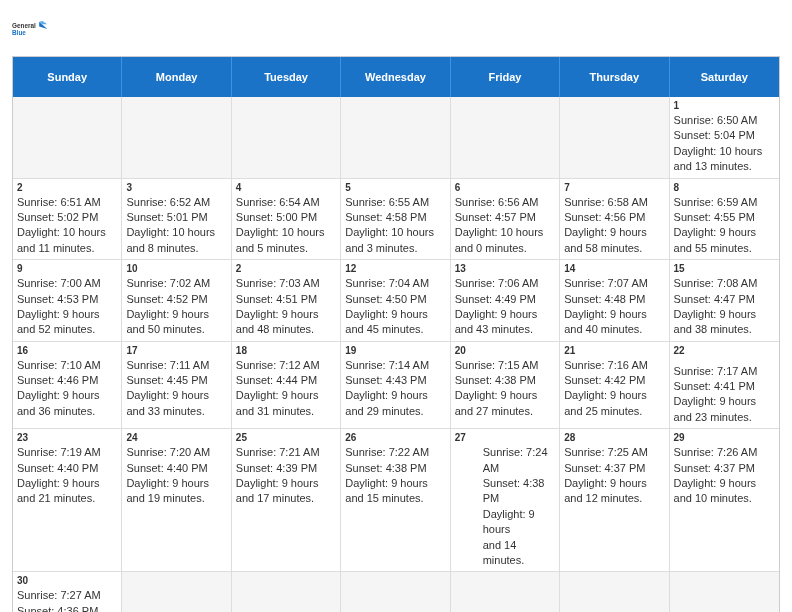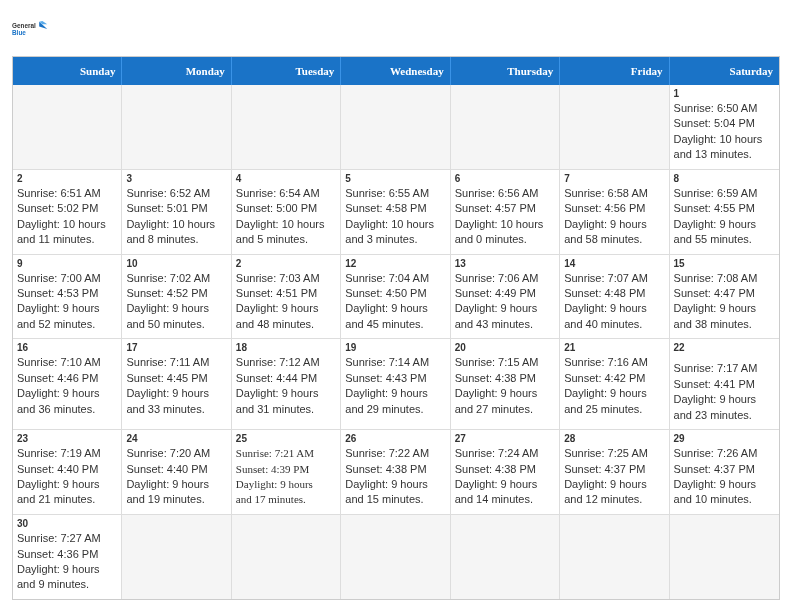--- a/index.html
+++ b/index.html
@@ -52,24 +52,23 @@
     }
     .cal-header {
       display: grid;
       grid-template-columns: repeat(7, 1fr);
       background: #1a73c7;
     }
     .cal-header-cell {
       color: #fff;
       font-size: 11px;
       font-weight: bold;
-      padding: 8px 6px;
+      padding: 14px 6px;
       border-right: 1px solid #3a93e7;
-      text-align: right;
-      font-family: Liberation Serif, serif;
+      text-align: center;
     }
     .cal-header-cell:last-child { border-right: none; }
     .cal-body {
       display: grid;
       grid-template-columns: repeat(7, 1fr);
       flex: 1;
     }
     .cal-cell {
       border-right: 1px solid #ddd;
       border-bottom: 1px solid #ddd;
@@ -115,22 +114,22 @@
       <div class="location"></div>
     </div>
   </div>
 
   <div class="calendar">
     <div class="cal-header">
       <div class="cal-header-cell">Sunday</div>
       <div class="cal-header-cell">Monday</div>
       <div class="cal-header-cell">Tuesday</div>
       <div class="cal-header-cell">Wednesday</div>
+      <div class="cal-header-cell">Friday</div>
       <div class="cal-header-cell">Thursday</div>
-      <div class="cal-header-cell">Friday</div>
       <div class="cal-header-cell">Saturday</div>
     </div>
     <div class="cal-body" id="cal-body">
     <div class="cal-cell empty"></div>
         <div class="cal-cell empty"></div>
         <div class="cal-cell empty"></div>
         <div class="cal-cell empty"></div>
         <div class="cal-cell empty"></div>
         <div class="cal-cell empty"></div>
         <div class="cal-cell">
@@ -296,35 +295,35 @@
         </div>
         <div class="cal-cell">
           <span class="day-number">24</span>
           <div class="cell-info" style="white-space: pre-line;">Sunrise: 7:20 AM
 Sunset: 4:40 PM
 Daylight: 9 hours
 and 19 minutes.</div>
         </div>
         <div class="cal-cell">
           <span class="day-number">25</span>
-          <div class="cell-info" style="white-space: pre-line; font-family: Liberation Serif, serif;">Sunrise: 7:21 AM
+          <div class="cell-info" style="white-space: pre-line;">Sunrise: 7:21 AM
 Sunset: 4:39 PM
 Daylight: 9 hours
 and 17 minutes.</div>
         </div>
         <div class="cal-cell">
           <span class="day-number">26</span>
           <div class="cell-info" style="white-space: pre-line;">Sunrise: 7:22 AM
 Sunset: 4:38 PM
 Daylight: 9 hours
 and 15 minutes.</div>
         </div>
         <div class="cal-cell">
           <span class="day-number">27</span>
-          <div class="cell-info" style="white-space: pre-line;">Sunrise: 7:24 AM
+          <div class="cell-info" style="white-space: pre-line; margin-left: 28px;">Sunrise: 7:24 AM
 Sunset: 4:38 PM
 Daylight: 9 hours
 and 14 minutes.</div>
         </div>
         <div class="cal-cell">
           <span class="day-number">28</span>
           <div class="cell-info" style="white-space: pre-line;">Sunrise: 7:25 AM
 Sunset: 4:37 PM
 Daylight: 9 hours
 and 12 minutes.</div>

